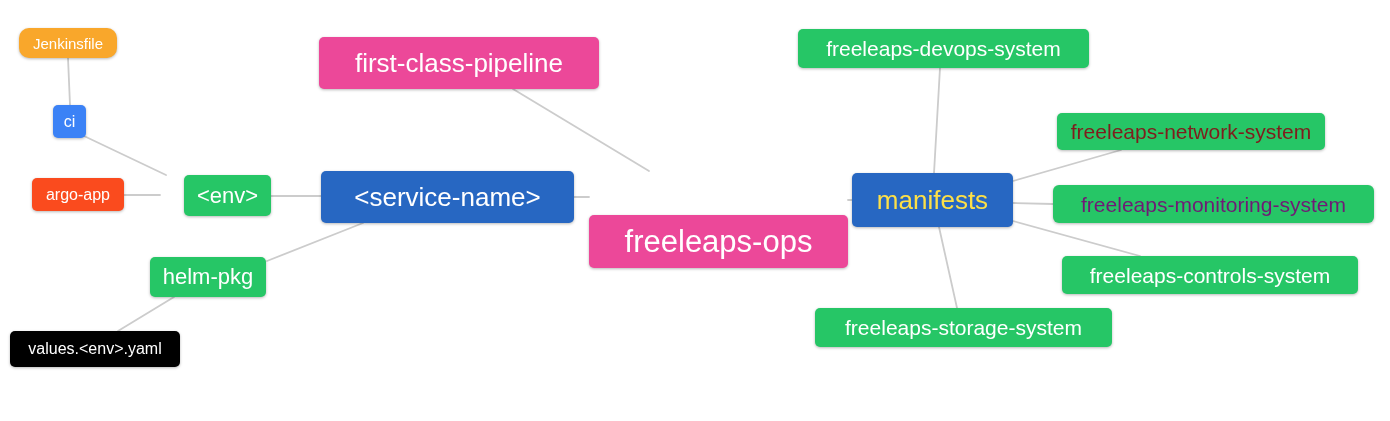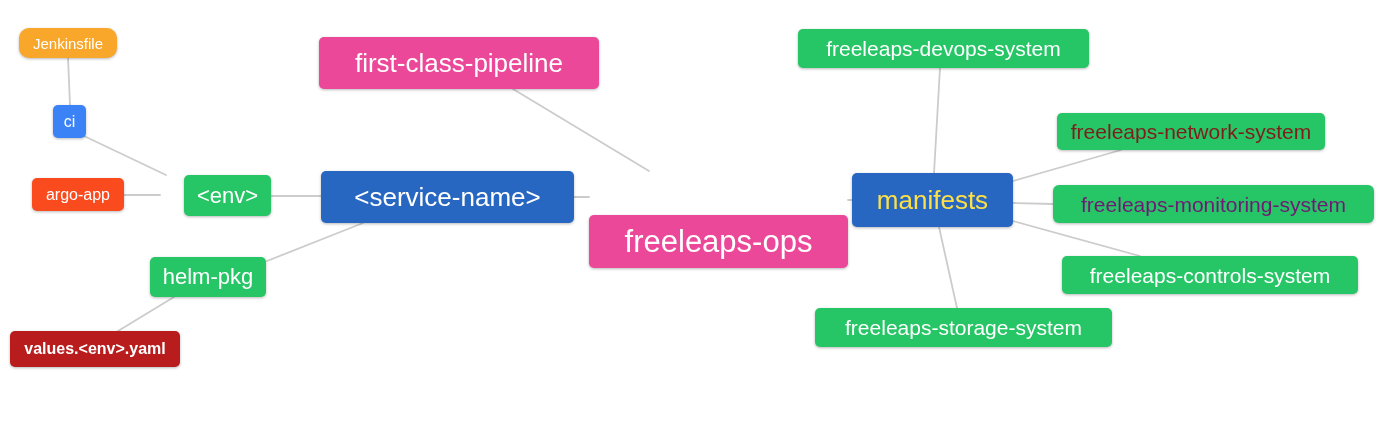--- a/index.html
+++ b/index.html
@@ -55,21 +55,21 @@
       <line x1="1013" y1="203" x2="1053" y2="204" stroke="#cccccc" stroke-width="1.8" stroke-linecap="round"></line>
       <line x1="1013" y1="221" x2="1140" y2="256" stroke="#cccccc" stroke-width="1.8" stroke-linecap="round"></line>
       <line x1="939" y1="227" x2="957" y2="308" stroke="#cccccc" stroke-width="1.8" stroke-linecap="round"></line>
     </svg>
   <div>
       <div class="node" style="left: 19px; top: 28px; width: 98px; height: 30px; font-size: 15px; background: rgb(249, 167, 43); color: rgb(255, 255, 255); border-radius: 10px;">Jenkinsfile</div>
       <div class="node" style="left: 53px; top: 105px; width: 33px; height: 33px; font-size: 16px; background: #3b82f6; color: rgb(255, 255, 255);">ci</div>
       <div class="node" style="left: 32px; top: 178px; width: 92px; height: 33px; font-size: 16px; background: rgb(250, 75, 30); color: rgb(255, 255, 255);">argo-app</div>
       <div class="node" style="left: 160px; top: 175px; width: 87px; height: 41px; font-size: 22px; background: rgb(38, 198, 102); color: rgb(255, 255, 255); margin-left: 24px;">&lt;env&gt;</div>
       <div class="node" style="left: 150px; top: 257px; width: 116px; height: 40px; font-size: 22px; background: rgb(38, 198, 102); color: rgb(255, 255, 255); text-align: center;">helm-pkg</div>
-      <div class="node" style="left: 10px; top: 331px; width: 170px; height: 36px; font-size: 16px; background: #b91c1c; color: rgb(255, 255, 255); font-weight: bold;">values.&lt;env&gt;.yaml</div>
+      <div class="node" style="left: 10px; top: 331px; width: 170px; height: 36px; font-size: 16px; background: #000000; color: rgb(255, 255, 255);">values.&lt;env&gt;.yaml</div>
       <div class="node" style="left: 319px; top: 37px; width: 280px; height: 52px; font-size: 26px; background: #ec4899; color: rgb(255, 255, 255);">first-class-pipeline</div>
       <div class="node" style="left: 321px; top: 171px; width: 253px; height: 52px; font-size: 26px; background: rgb(39, 103, 194); color: rgb(255, 255, 255);">&lt;service-name&gt;</div>
       <div class="node" style="left: 589px; top: 171px; width: 259px; height: 53px; font-size: 31px; background: #ec4899; color: rgb(255, 255, 255); margin-top: 44px;">freeleaps-ops</div>
       <div class="node" style="left: 852px; top: 173px; width: 161px; height: 54px; font-size: 26px; background: rgb(39, 103, 194); color: #fde047;">manifests</div>
       <div class="node" style="left: 798px; top: 29px; width: 291px; height: 39px; font-size: 21px; background: rgb(38, 198, 102); color: rgb(255, 255, 255);">freeleaps-devops-system</div>
       <div class="node" style="left: 1057px; top: 113px; width: 268px; height: 37px; font-size: 21px; background: rgb(38, 198, 102); color: #7f1d1d;">freeleaps-network-system</div>
       <div class="node" style="left: 1053px; top: 185px; width: 321px; height: 38px; font-size: 21px; background: rgb(38, 198, 102); color: #701a75; border-radius: 6px;">freeleaps-monitoring-system</div>
       <div class="node" style="left: 1062px; top: 256px; width: 296px; height: 38px; font-size: 21px; background: rgb(38, 198, 102); color: rgb(255, 255, 255); text-align: right;">freeleaps-controls-system</div>
       <div class="node" style="left: 815px; top: 308px; width: 297px; height: 39px; font-size: 21px; background: rgb(38, 198, 102); color: rgb(255, 255, 255);">freeleaps-storage-system</div>
     </div>

